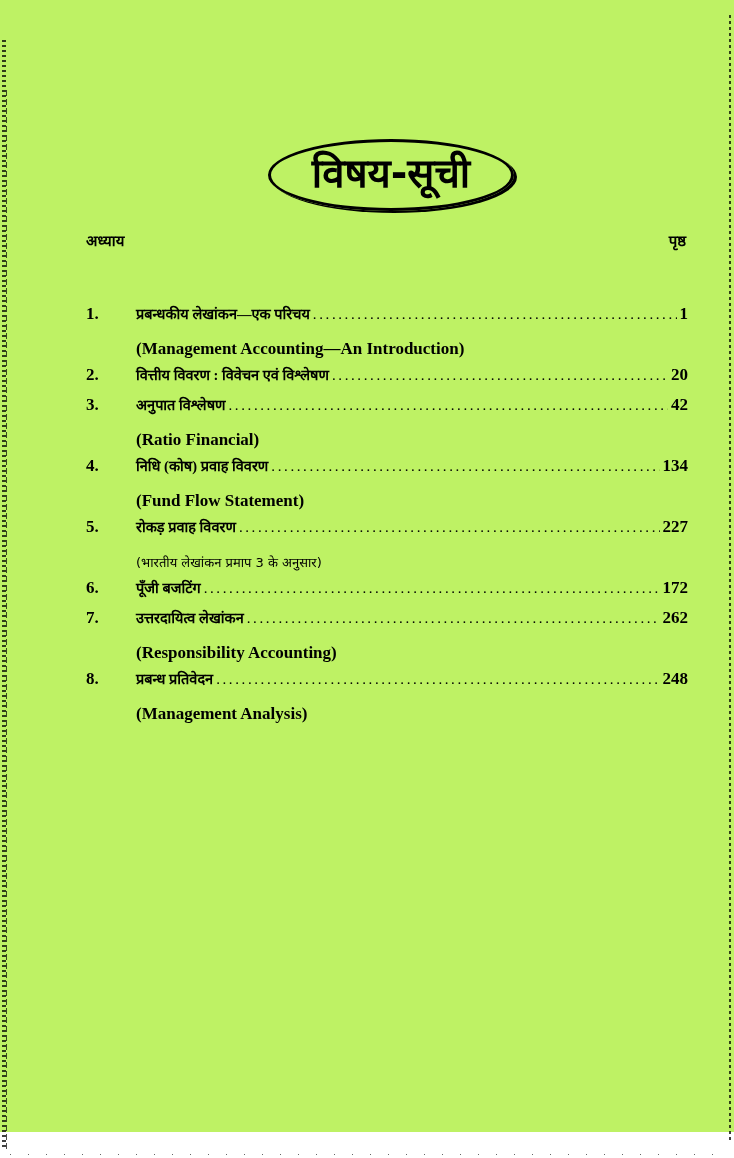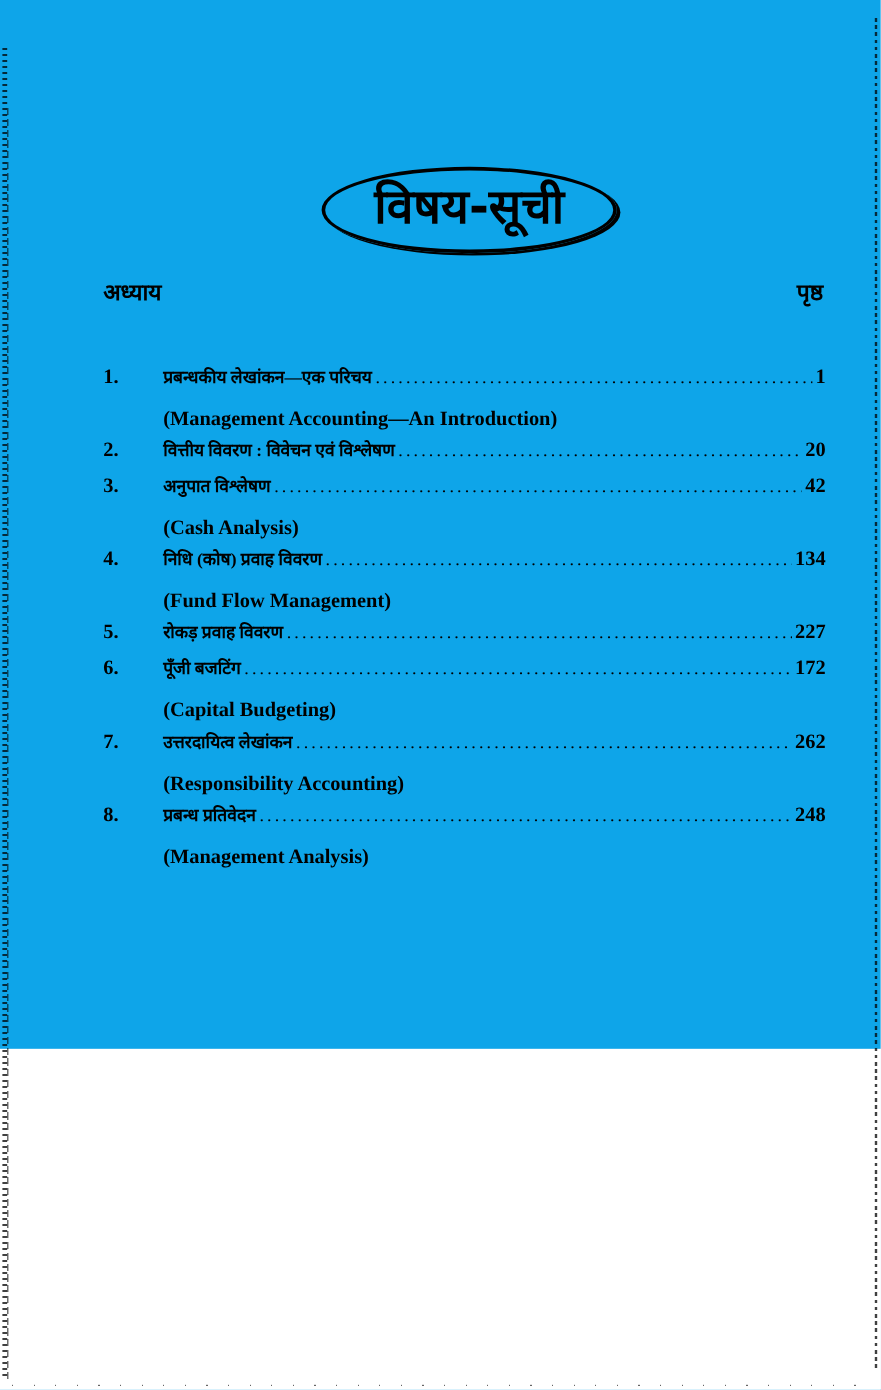--- a/index.html
+++ b/index.html
@@ -12,22 +12,22 @@
       height: 1158px;
       position: relative;
       overflow: hidden;
       font-family: "Liberation Serif", "DejaVu Serif", serif;
       color: #000000;
     }
     .page {
       position: absolute;
       left: 0; top: 0;
       width: 734px;
-      height: 874px;
-      background: #0ea5e9;
+      height: 1132px;
+      background: #bef264;
     }
     
     .edge-left {
       position: absolute;
       left: 2px;
       top: 40px;
       width: 4px;
       height: 1110px;
       background-image: repeating-linear-gradient(to bottom, #000 0 2px, transparent 2px 5px);
       opacity: 0.75;
@@ -83,21 +83,21 @@
       margin-top: -4px;
       letter-spacing: 0px;
     }
 
     
     .col-header {
       position: absolute;
       top: 230px;
       font-family: "DejaVu Sans", sans-serif;
       font-weight: bold;
-      font-size: 19px;
+      font-size: 15px;
     }
     .col-header.left { left: 86px; }
     .col-header.right { right: 48px; }
 
     
     .toc {
       position: absolute;
       left: 86px;
       top: 303px;
       width: 602px;
@@ -194,55 +194,55 @@
     </div>
 
     <div class="entry">
       <div class="entry-row">
         <span class="num">3.</span>
         <span class="hi-title">अनुपात विश्लेषण</span>
         <span class="leader">..................................................................................................</span>
         <span class="page-no">42</span>
       </div>
       <div class="sub-row">
-        <span class="en-sub">(Cash Analysis)</span>
+        <span class="en-sub">(Ratio Financial)</span>
       </div>
     </div>
 
     <div class="entry">
       <div class="entry-row">
         <span class="num">4.</span>
         <span class="hi-title">निधि (कोष) प्रवाह विवरण</span>
         <span class="leader">..................................................................................................</span>
         <span class="page-no">134</span>
       </div>
       <div class="sub-row">
-        <span class="en-sub">(Fund Flow Management)</span>
+        <span class="en-sub">(Fund Flow Statement)</span>
       </div>
     </div>
 
     <div class="entry">
       <div class="entry-row">
         <span class="num">5.</span>
         <span class="hi-title">रोकड़ प्रवाह विवरण</span>
         <span class="leader">..................................................................................................</span>
         <span class="page-no">227</span>
       </div>
+      <div class="sub-row">
+        <span class="hi-sub">(भारतीय लेखांकन प्रमाप 3 के अनुसार)</span>
+      </div>
     </div>
 
     <div class="entry">
       <div class="entry-row">
         <span class="num">6.</span>
         <span class="hi-title">पूँजी बजटिंग</span>
         <span class="leader">..................................................................................................</span>
         <span class="page-no">172</span>
       </div>
-      <div class="sub-row">
-        <span class="en-sub">(Capital Budgeting)</span>
-      </div>
     </div>
 
     <div class="entry">
       <div class="entry-row">
         <span class="num">7.</span>
         <span class="hi-title">उत्तरदायित्व लेखांकन</span>
         <span class="leader">..................................................................................................</span>
         <span class="page-no">262</span>
       </div>
       <div class="sub-row">

